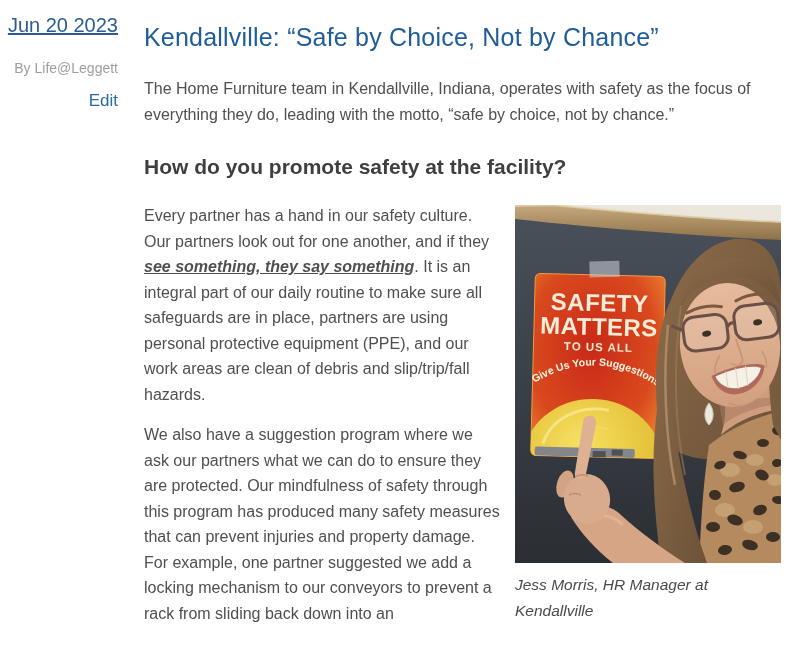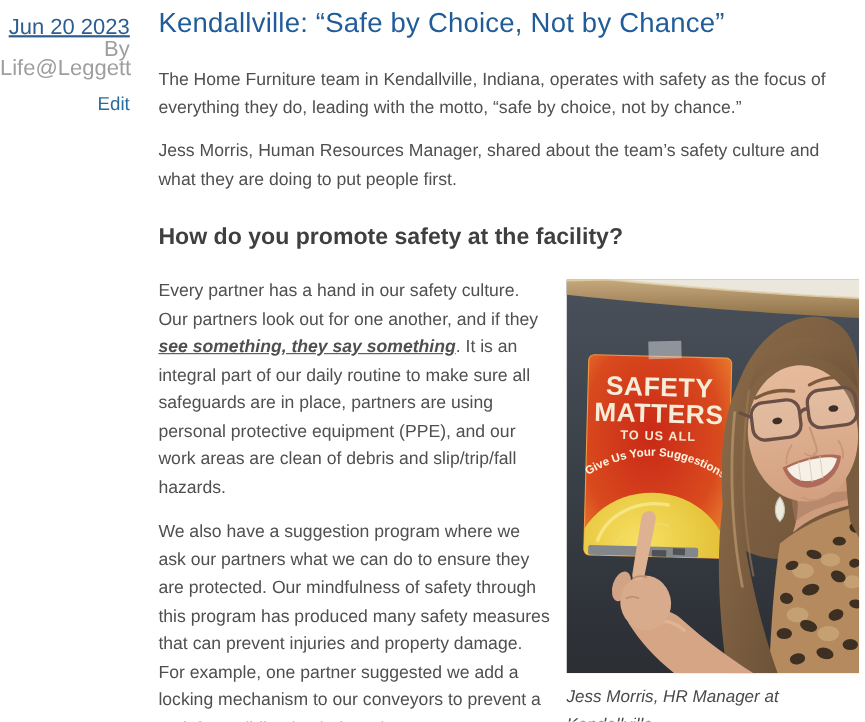--- a/index.html
+++ b/index.html
@@ -3,27 +3,27 @@
 <meta charset="utf-8">
 <style>
   * { margin:0; padding:0; box-sizing:border-box; }
   html,body { width:786px; height:656px; overflow:hidden; background:#ffffff;
               font-family:"Liberation Sans", sans-serif; }
   .page { display:flex; width:786px; }
 
   
   .sidebar { width:118px; flex:none; text-align:right; padding-top:13px; }
   .post-date { font-size:20px; line-height:24px; color:#2b5d90;text-decoration:underline; }
-  .byline { font-size:20px; line-height:17px; color:#9e9e9e; }
+  .byline { font-size:14px; line-height:17px; color:#9e9e9e; margin-top:23px; }
   .edit-link { display:inline-block; font-size:17px; line-height:20px; color:#2a6b9f;
                margin-top:14px; text-decoration:none; cursor:pointer; }
 
   
   .main { margin-left:26px; width:637px; padding-top:6px; }
-  h1.title { font-size:25px; line-height:30px; font-weight:500; color:#1f5c99; letter-spacing:.2px; }
+  h1.title { font-size:25px; line-height:30px; font-weight:500; color:#1f5c99; letter-spacing:.2px;margin-top:16px; }
   .body-p { font-size:16px; line-height:26px; color:#4f4f4f; width:630px; }
   .p-intro1 { margin-top:24px; }
   .p-intro2 { margin-top:13px; }
   .question { margin-top:28px; font-size:21px; line-height:21px; font-weight:700; color:#3f3f3f; }
 
   .cols { margin-top:26px; display:flex; }
   .col-text { width:356px; flex:none; font-size:16px; line-height:25.5px; color:#4f4f4f; }
   .col-text p + p { margin-top:15px; }
   .emphasis { font-weight:700; font-style:italic;text-decoration:underline; }
 
@@ -40,21 +40,20 @@
   <aside class="sidebar">
     <div class="post-date">Jun 20 2023</div>
     <div class="byline">By Life@Leggett</div>
     <a class="edit-link">Edit</a>
   </aside>
 
   <main class="main">
     <h1 class="title">Kendallville: “Safe by Choice, Not by Chance”</h1>
 
     <p class="body-p p-intro1">The Home Furniture team in Kendallville, Indiana, operates with safety as the focus of everything they do, leading with the motto, “safe by choice, not by chance.”</p>
-    <p class="body-p p-intro2">Jess Morris, Human Resources Manager, shared about the team’s safety culture and what they are doing to put people first.</p>
 
     <h2 class="question">How do you promote safety at the facility?</h2>
 
     <div class="cols">
       <div class="col-text">
         <p><span>Every partner has a hand in our safety culture. Our partners look out for one another, and if they </span><span class="emphasis">see something, they say something</span><span>. It is an integral part of our daily routine to make sure all safeguards are in place, partners are using personal protective equipment (PPE), and our work areas are clean of debris and slip/trip/fall hazards.</span></p>
         <p>We also have a suggestion program where we ask our partners what we can do to ensure they are protected. Our mindfulness of safety through this program has produced many safety measures that can prevent injuries and property damage. For example, one partner suggested we add a locking mechanism to our conveyors to prevent a rack from sliding back down into an</p>
       </div>
 
       <figure class="photo-fig">

